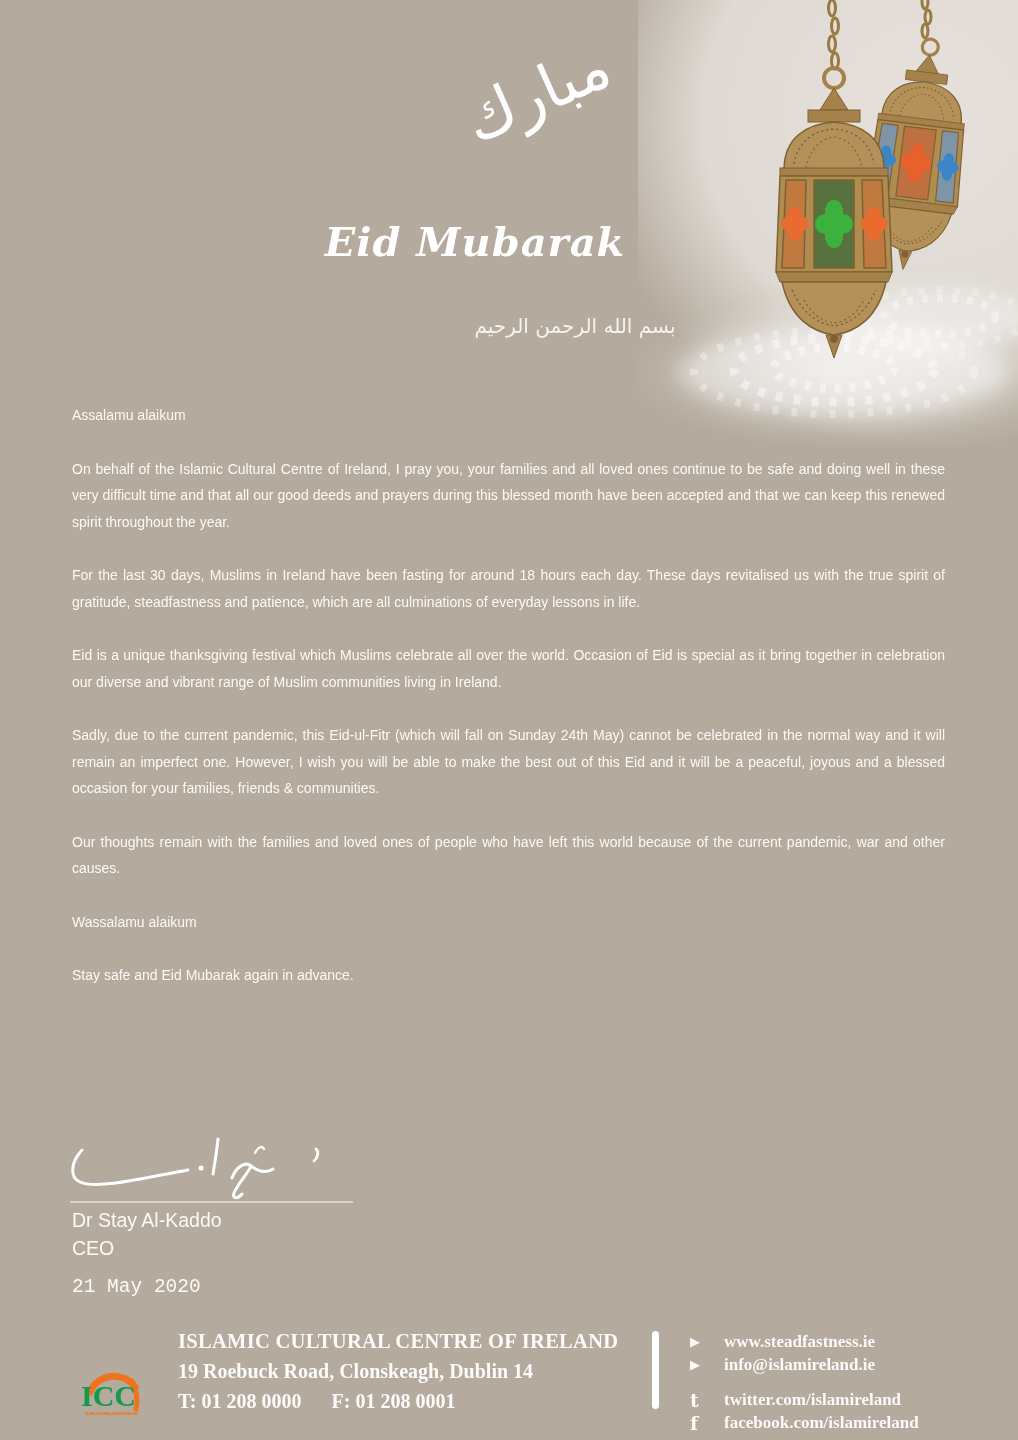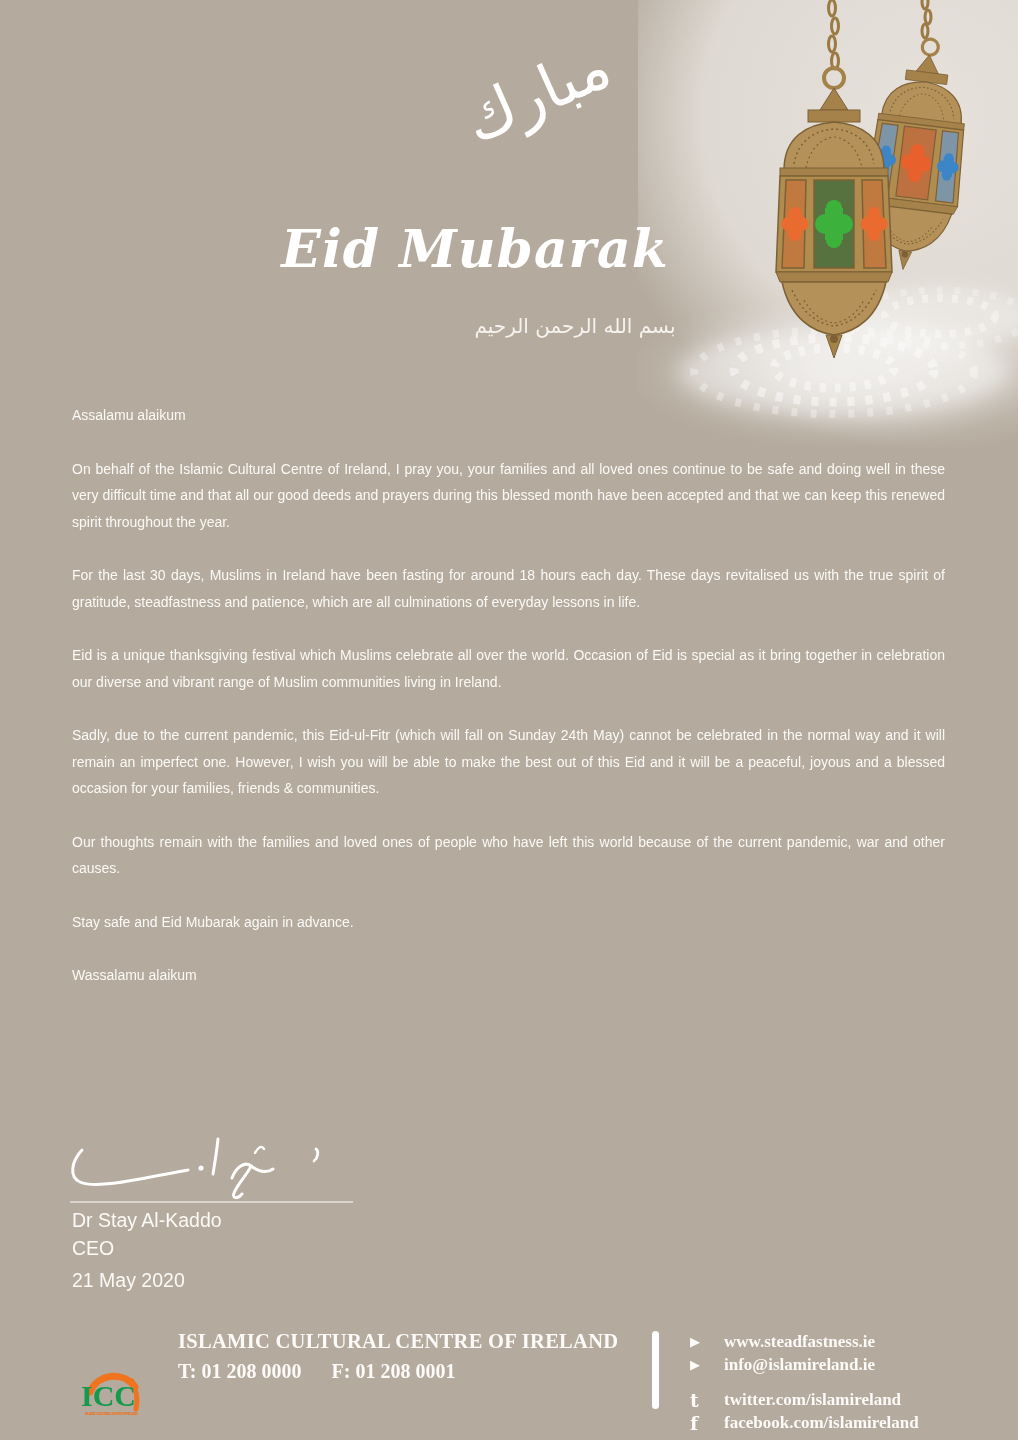--- a/index.html
+++ b/index.html
@@ -21,36 +21,36 @@
 
   
   .calligraphy{left:320px;top:36px;width:300px;height:196px;}
   .cal-word{position:absolute;color:#fff;font-family:"DejaVu Sans",sans-serif;line-height:1;}
   .cal-mubarak{right:12px;top:2px;font-size:62px;transform:rotate(-24deg);transform-origin:90% 50%;}
   .cal-eid{left:46px;bottom:-6px;font-size:96px;}
 
   .title-script{
     left:280px;top:218px;width:390px;text-align:center;
     font-family:"DejaVu Serif",serif;font-style:italic;font-weight:bold;
-    font-size:52px;letter-spacing:1px;color:#fff;
+    font-size:40px;letter-spacing:1px;color:#fff;
   }
   .bismillah{
     left:430px;top:314px;width:290px;text-align:center;
     font-family:"DejaVu Sans",sans-serif;font-size:20px;color:#f6f3ef;
   }
 
   
   .letter{left:72px;top:402px;width:873px;font-size:14px;line-height:26.5px;}
   .letter p{margin:0 0 27px 0;text-align:justify;}
   .letter p.short{text-align:left;}
 
   
   .sig-svg{left:66px;top:1122px;}
   .sig-block{left:72px;top:1206px;font-size:19.5px;line-height:28px;}
-  .sig-date{margin-top:4px;}
+  .sig-date{margin-top:11px;font-family:Liberation Mono, monospace;}
 
   
   .footer-left{
     left:178px;top:1326px;width:470px;
     font-family:"Liberation Serif","DejaVu Serif",serif;font-weight:bold;
     font-size:20px;line-height:30px;color:#fcfbf9;
   }
   .footer-left .org{font-size:20.5px;letter-spacing:.3px;}
   .fax{margin-left:30px;}
   .divider{left:652px;top:1331px;width:7px;height:78px;background:#fff;border-radius:4px;}
@@ -151,22 +151,22 @@
 <div class="abs title-script">Eid Mubarak</div>
 <div class="abs bismillah">بسم الله الرحمن الرحيم</div>
 
 <div class="abs letter">
   <p class="short">Assalamu alaikum</p>
   <p>On behalf of the Islamic Cultural Centre of Ireland, I pray you, your families and all loved ones continue to be safe and doing well in these very difficult time and that all our good deeds and prayers during this blessed month have been accepted and that we can keep this renewed spirit throughout the year.</p>
   <p>For the last 30 days, Muslims in Ireland have been fasting for around 18 hours each day. These days revitalised us with the true spirit of gratitude, steadfastness and patience, which are all culminations of everyday lessons in life.</p>
   <p>Eid is a unique thanksgiving festival which Muslims celebrate all over the world. Occasion of Eid is special as it bring together in celebration our diverse and vibrant range of Muslim communities living in Ireland.</p>
   <p>Sadly, due to the current pandemic, this Eid-ul-Fitr (which will fall on Sunday 24th May) cannot be celebrated in the normal way and it will remain an imperfect one. However, I wish you will be able to make the best out of this Eid and it will be a peaceful, joyous and a blessed occasion for your families, friends &amp; communities.</p>
   <p>Our thoughts remain with the families and loved ones of people who have left this world because of the current pandemic, war and other causes.</p>
+  <p class="short">Wassalamu alaikum</p>
   <p class="short">Stay safe and Eid Mubarak again in advance.</p>
-  <p class="short">Wassalamu alaikum</p>
 </div>
 
 <svg class="abs sig-svg" width="320" height="90" viewBox="0 0 320 90">
   <g stroke="#ffffff" fill="none" stroke-width="3" stroke-linecap="round">
     <path d="M16,28 C5,40 3,55 14,60 C32,68 82,55 122,48"></path>
     <path d="M152,17 C151,27 149,40 147,52"></path>
     <path d="M166,56 C170,45 179,39 185,44 C181,53 172,61 168,71 C166,76 171,78 176,72"></path>
     <path d="M185,44 C192,49 200,52 207,47"></path>
     <path d="M189,31 C192,25 196,23 198,27" stroke-width="2.4"></path>
     <path d="M250,27 C253,29 252,36 248,39" stroke-width="2.8"></path>
@@ -184,20 +184,21 @@
 <svg class="abs logo-svg" width="84" height="96" viewBox="0 0 84 96">
   <path d="M39,28 A15,15 0 1 1 62,7 A12,12 0 1 0 39,28 Z" fill="#f0731f"></path>
   <path d="M26,70 A26,26 0 0 1 71,65" fill="none" stroke="#f0731f" stroke-width="7" stroke-linecap="round"></path>
   <path d="M68,59 C72,67 74,78 72,87" fill="none" stroke="#f0731f" stroke-width="5" stroke-linecap="round"></path>
   <text x="17" y="84" font-family="Liberation Serif, DejaVu Serif, serif" font-weight="bold" font-size="30" fill="#139a4c">ICC</text>
   <text x="21" y="93" font-size="3.6" textLength="53" fill="#f0731f" font-weight="bold">ISLAMIC CULTURAL CENTRE OF IRELAND</text>
 </svg>
 
 <div class="abs footer-left">
   <div class="org">ISLAMIC CULTURAL CENTRE OF IRELAND</div>
+  <div>19 Roebuck Road, Clonskeagh, Dublin 14</div>
   <div>
     <span>T: 01 208 0000</span><span class="fax">F: 01 208 0001</span>
   </div>
 </div>
 
 <div class="abs divider"></div>
 
 <div class="abs links">
   <div class="link-row">
     <span class="link-icon">▶</span>

